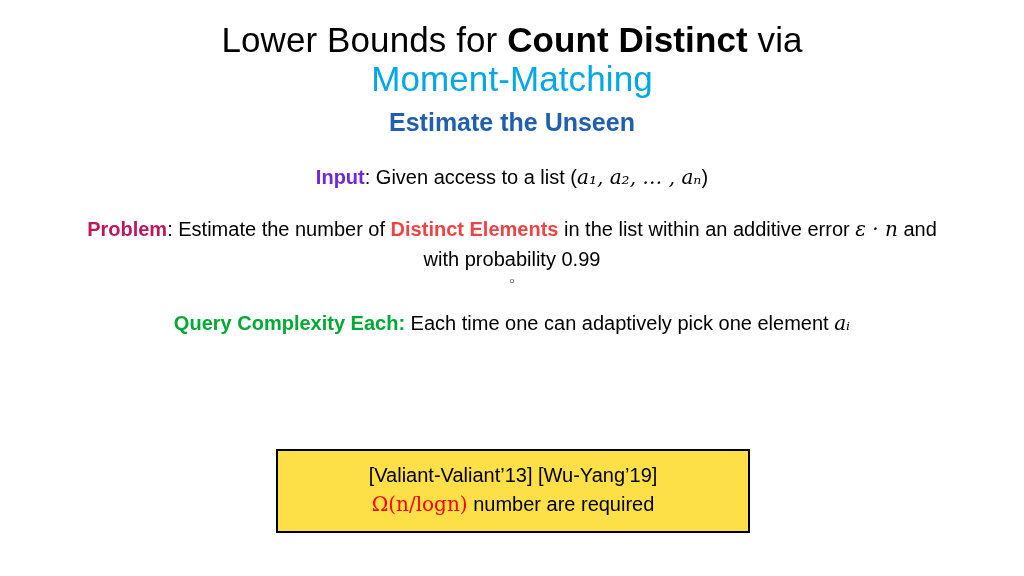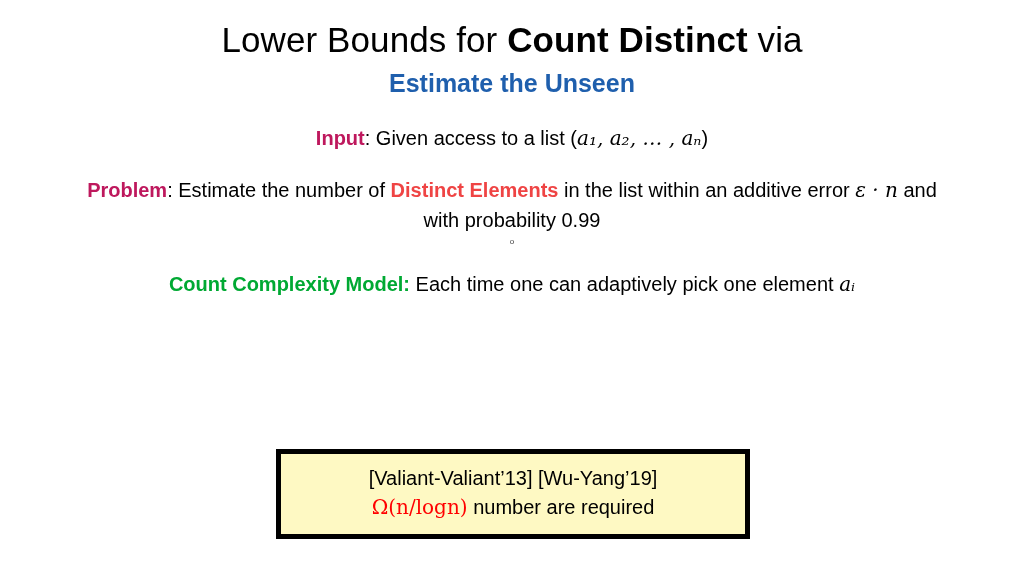--- a/index.html
+++ b/index.html
@@ -57,21 +57,21 @@
   .para {
     margin: 0 auto;
     max-width: 930px;
     padding: 0 20px;
     box-sizing: border-box;
   }
   .para + .para {
     margin-top: 22px;
   }
   .lbl-input {
-    color: #be185d;
+    color: #6d28d9;
     font-weight: 700;
   }
   .lbl-problem {
     color: #be185d;
     font-weight: 700;
   }
   .lbl-query {
     color: #00A933;
     font-weight: 700;
   }
@@ -92,57 +92,58 @@
     margin-top: 2px;
   }
 
   
   .cite-box {
     position: absolute;
     left: 276px;
     top: 449px;
     width: 474px;
     box-sizing: border-box;
-    border: 5px solid #000000;
+    border: 2px solid #000000;
     padding: 10px 8px 12px 8px;
     text-align: center;
     line-height: 1.45;
     font-size: 20px;
-    background: #fef9c3;
+    background: #fde047;
   }
   .cite-formula {
     color: #FF0000;
     font-family: "DejaVu Serif", serif;
   }
 </style>
 </head>
 <body>
 
 <div class="slide">
 
   <div class="title-block">
     <div class="title-line">
       <span>Lower Bounds for </span><span class="title-strong">Count Distinct</span><span> via</span>
     </div>
+    <div class="title-line title-accent">Moment-Matching</div>
     <div class="subtitle">Estimate the Unseen</div>
   </div>
 
   <div class="body-block">
 
     <p class="para">
       <span class="lbl-input">Input</span><span>: Given access to a list (</span><span class="mathit">a₁, a₂, … , aₙ</span><span>)</span>
     </p>
 
     <p class="para">
       <span class="lbl-problem">Problem</span><span>: Estimate the number of </span><span class="red-bold">Distinct Elements</span><span> in the list within an additive error </span><span class="mathit">ε · n</span><span> and with probability 0.99</span>
       <span class="tiny-dot">o</span>
     </p>
 
     <p class="para">
-      <span class="lbl-query">Count Complexity Model:</span><span> Each time one can adaptively pick one element </span><span class="mathit">aᵢ</span><br>
+      <span class="lbl-query">Query Complexity Each:</span><span> Each time one can adaptively pick one element </span><span class="mathit">aᵢ</span><br>
     </p>
 
   </div>
 
   <div class="cite-box">
     <div>[Valiant-Valiant’13] [Wu-Yang’19]</div>
     <div>
       <span class="cite-formula it">Ω(n/logn)</span><span> number are required</span>
     </div>
   </div>

